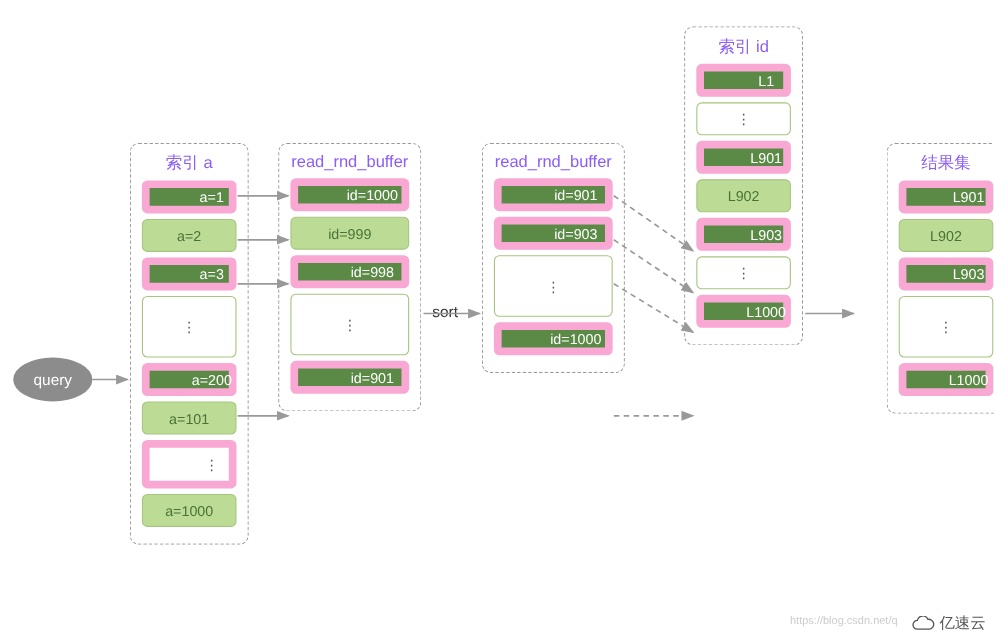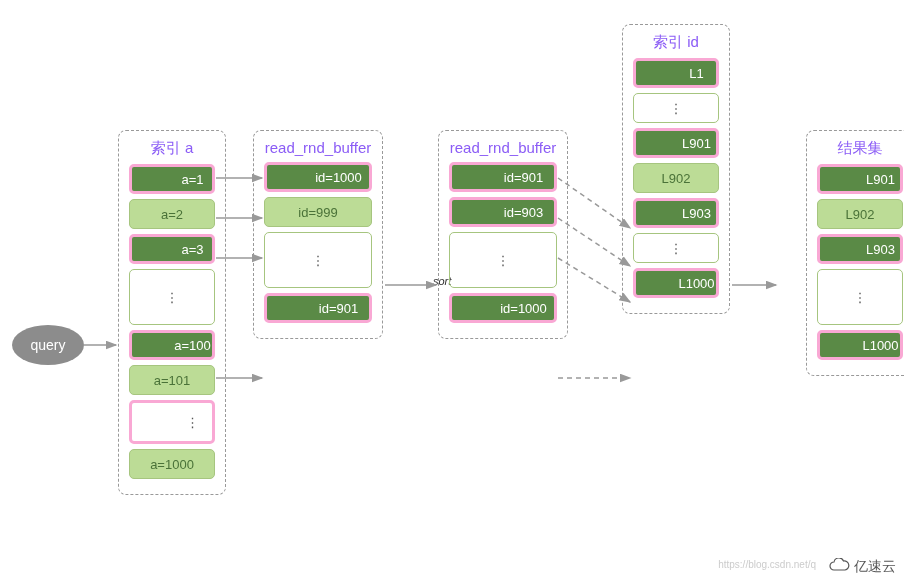--- a/index.html
+++ b/index.html
@@ -42,73 +42,72 @@
     .cell {
       height: 30px;
       margin: 5px 0;
       border-radius: 5px;
       display: flex; align-items: center; justify-content: center;
       font-size: 13px;
       color: #fff;
       white-space: nowrap;
       position: relative;
     }
-    .dark  { background: #5a8a46; border: 3px solid #f9a8d4; padding-left: 41px; }
+    .dark  { background: #5a8a46; border: 7px solid #f9a8d4; padding-left: 41px; }
     .light { background: #bcdc96; border: 1px solid #a6c57f; color: #4a7238; }
     .ellipsis { background: transparent; color: #555; height: 30px; }
     .tall-dark  { height: 44px; }
     .tall-light { height: 56px; }
     .sort-label {
       position: absolute;
-      font-size: 11px;
+      font-size: 14px;
       color: #333;
-      font-style: italic;
-      margin-left: 40px;
     }
     svg.arrows {
       position: absolute;
       top: 0; left: 0;
       width: 904px; height: 582px;
       pointer-events: none;
     }
     .watermark {
       position: absolute;
       right: 8px; bottom: 6px;
       color: #555; font-size: 14px;
-      display: flex; align-items: flex-start; gap: 4px;
+      display: flex; align-items: center; gap: 4px;
     }
     .wm-url {
       position: absolute;
       right: 88px; bottom: 12px;
       color: #ccc; font-size: 10px;
     }
     .cloud-icon svg { display: block; }
   </style>
 </head>
 <body>
 
 <div class="stage">
   <div class="query-node">query</div>
 
   <div class="col" id="col-a" style="left:118px; top:130px; width:108px;">
     <div class="title">索引 a</div>
   <div class="cell dark">a=1</div>
       <div class="cell light">a=2</div>
       <div class="cell dark">a=3</div>
       <div class="cell ellipsis light tall-light">⋮</div>
-      <div class="cell dark">a=100</div>
+      <div class="cell dark">a=200</div>
       <div class="cell light">a=101</div>
       <div class="cell ellipsis dark tall-dark">⋮</div>
       <div class="cell light">a=1000</div>
     </div>
 
   <div class="col" id="col-r1" style="left:253px; top:130px; width:130px;">
     <div class="title">read_rnd_buffer</div>
   <div class="cell dark">id=1000</div>
       <div class="cell light">id=999</div>
+      <div class="cell dark">id=998</div>
       <div class="cell ellipsis light tall-light">⋮</div>
       <div class="cell dark">id=901</div>
     </div>
 
   <div class="sort-label" style="left:393px; top:275px;">sort</div>
 
   <div class="col" id="col-r2" style="left:438px; top:130px; width:130px;">
     <div class="title">read_rnd_buffer</div>
   <div class="cell dark">id=901</div>
       <div class="cell dark">id=903</div>

